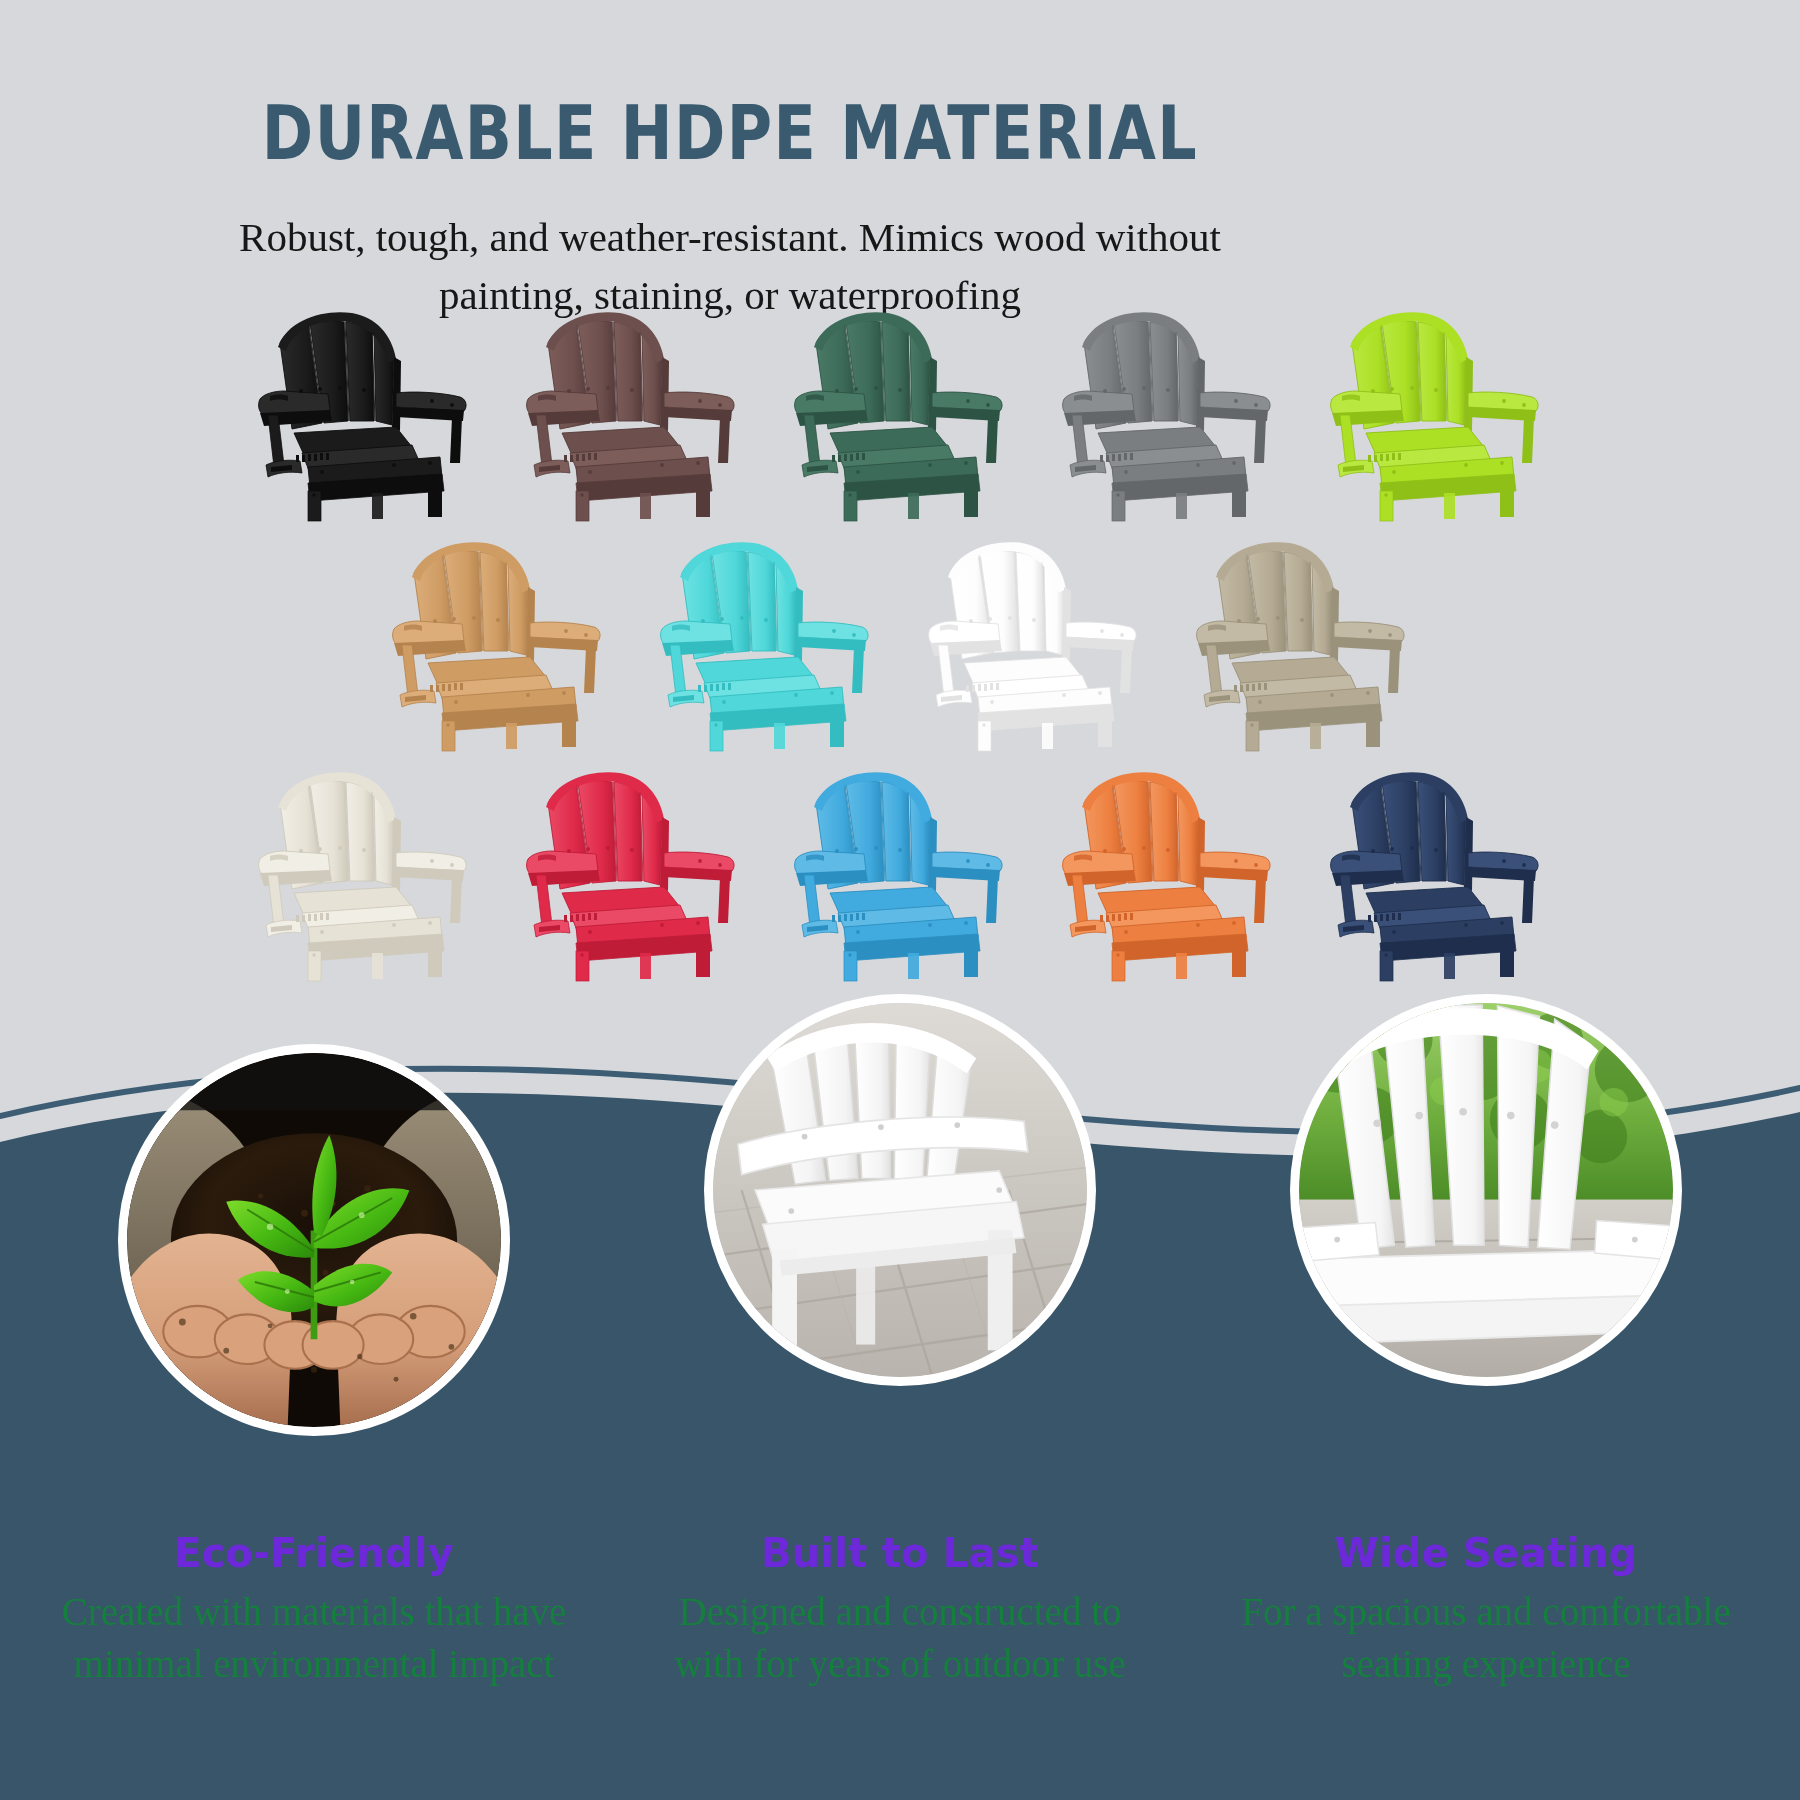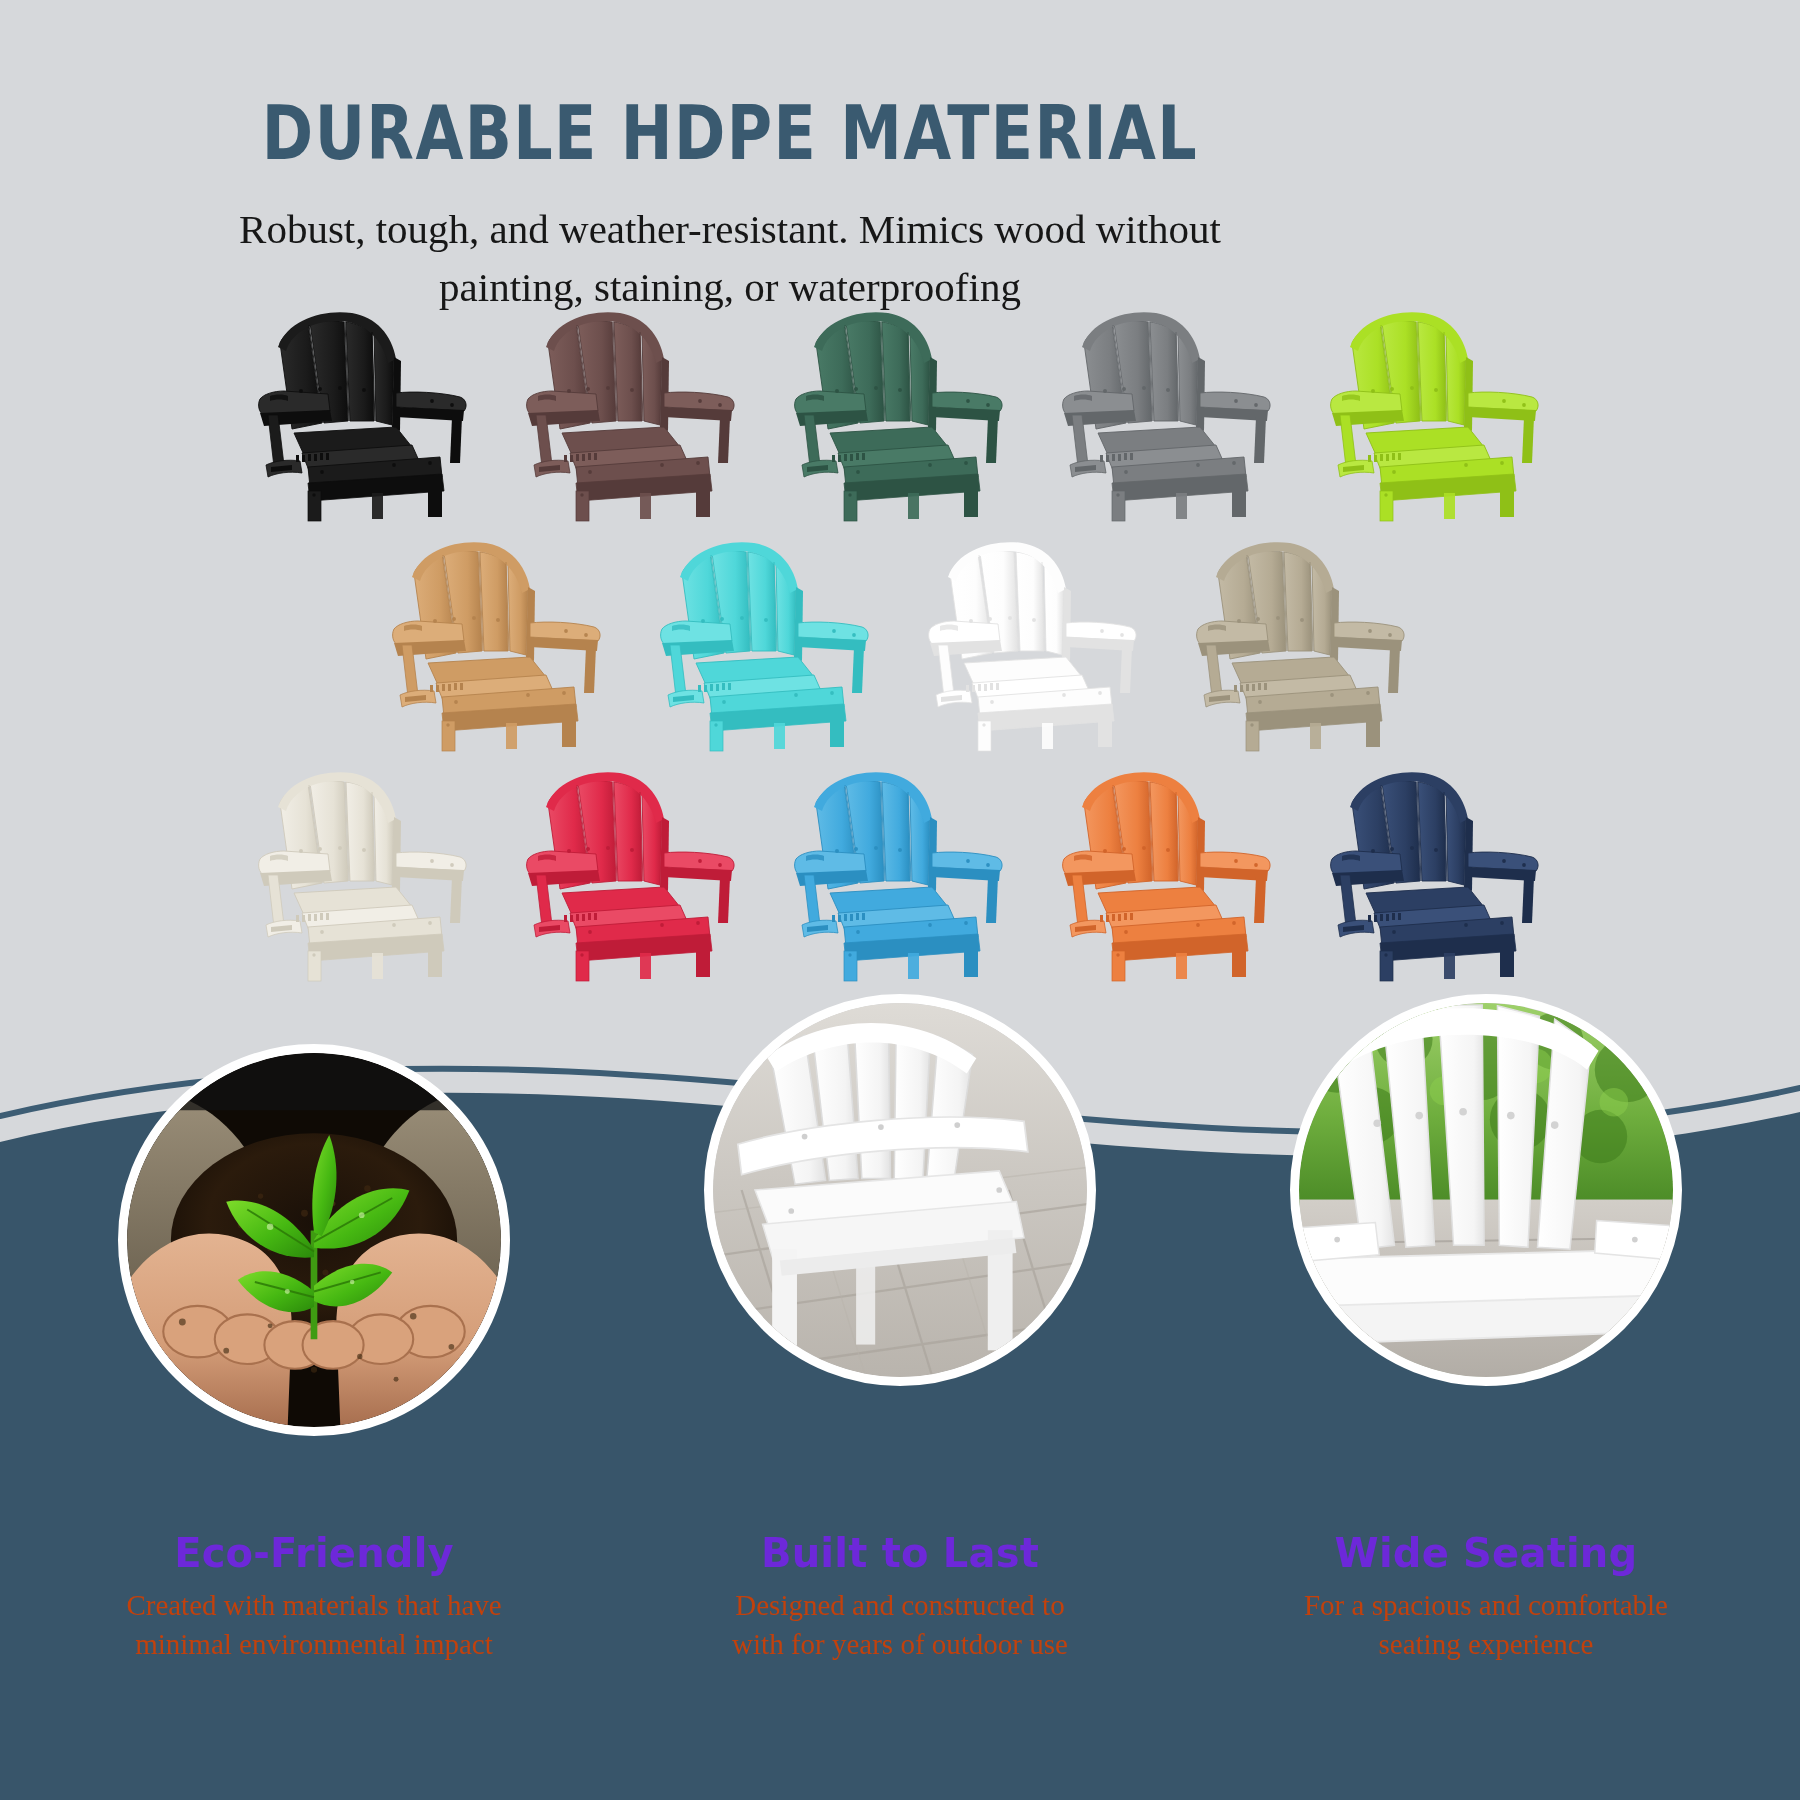--- a/index.html
+++ b/index.html
@@ -14,21 +14,21 @@
   
   .header{position:absolute;top:0;left:0;width:1460px;text-align:center;}
   .title{
     margin:0;padding-top:96px;
     font-family:"Liberation Sans Narrow","DejaVu Sans Condensed","Liberation Sans",sans-serif;
     font-weight:bold;font-size:74px;letter-spacing:1.5px;
     color:#3a5a70;line-height:1;
     transform:scaleX(0.93);transform-origin:center;
   }
   .subtitle{
-    margin:0;padding-top:30px;
+    margin:8px;padding-top:30px;
     font-family:"Liberation Serif","DejaVu Serif",serif;
     font-size:41px;line-height:1.42;color:#171717;font-weight:400;
   }
   .subtitle .ln{display:block;}
 
   
   .grid-row{position:absolute;left:0;width:1800px;height:230px;}
   .chair-cell{position:absolute;width:240px;height:230px;}
   .chair{position:absolute;inset:0;}
   .chair svg{width:100%;height:100%;display:block;}
@@ -48,21 +48,21 @@
 
   .cards{position:absolute;left:0;top:480px;width:1800px;}
   .card{position:absolute;width:560px;text-align:center;}
   .card h3{
     margin:0;font-size:40px;font-weight:bold;color:#6d28d9;
     font-family:"DejaVu Sans","Liberation Sans",sans-serif;letter-spacing:.2px;
   }
   .card p{
     margin:10px 0 0 0;
     font-family:"Liberation Serif","DejaVu Serif",serif;
-    font-size:29px;line-height:1.33;color:#c2410c;font-weight:400;
+    font-size:39px;line-height:1.33;color:#15803d;font-weight:400;
   }
   .card p .ln{display:block;}
 </style>
 </head>
 <body style="background: rgb(214, 216, 219);">
 
 <div id="stage">
 
   <div class="header">
     <h1 class="title" style="color: rgb(58, 90, 112);">DURABLE HDPE MATERIAL</h1>

